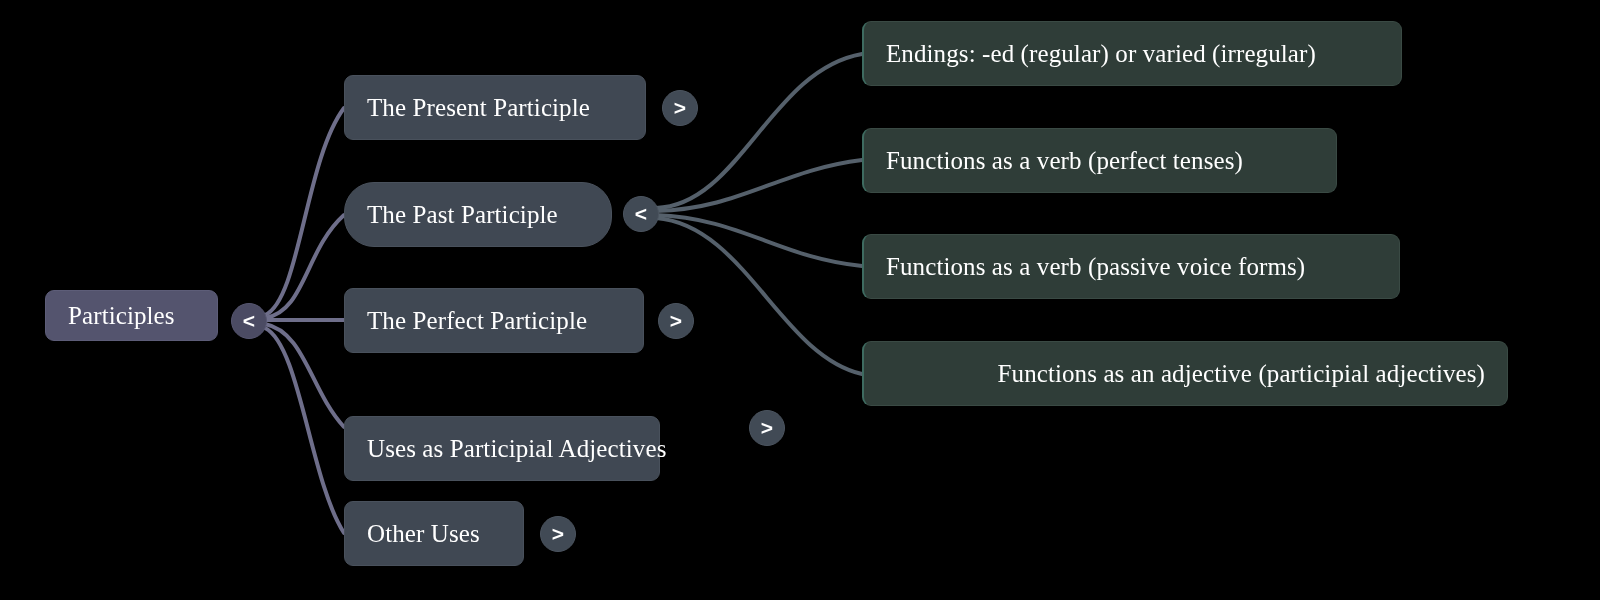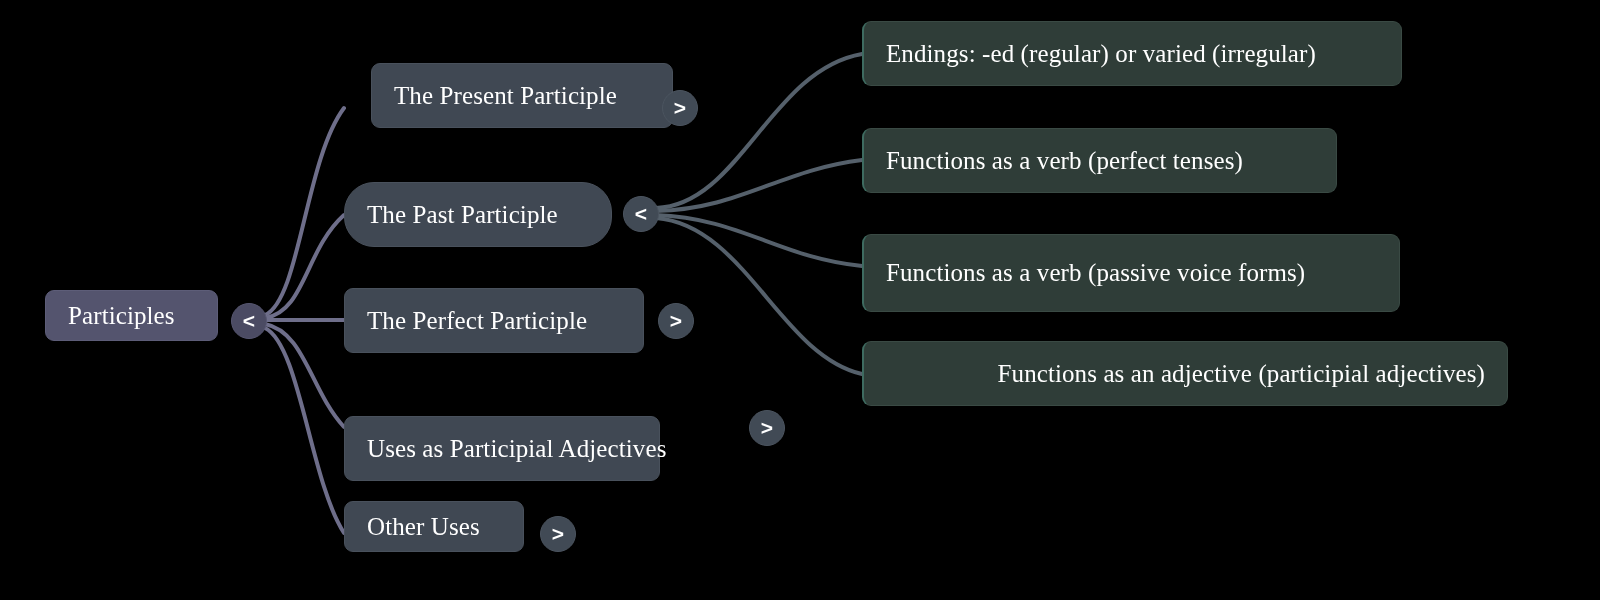--- a/index.html
+++ b/index.html
@@ -109,21 +109,21 @@
     </g>
   </svg>
 
   <div class="node node-root" style="left:45px; top:290px; width:173px; height:51px;">
     <span class="node-label">Participles</span>
   </div>
   <div class="toggle toggle-root" style="left:231px; top:303px;">
     <span>&lt;</span>
   </div>
 
-  <div class="node node-branch" style="left:344px; top:63px; width:302px; height:65px;margin-left:27px;">
+  <div class="node node-branch" style="left:344px; top:75px; width:302px; height:65px;">
     <span class="node-label">The Present Participle</span>
   </div>
   <div class="toggle toggle-branch" style="left:662px; top:90px;">
     <span>&gt;</span>
   </div>
 
   <div class="node node-branch" style="left:344px; top:182px; width:268px; height:65px;border-radius:30px;">
     <span class="node-label">The Past Participle</span>
   </div>
   <div class="toggle toggle-branch" style="left:623px; top:196px;">
@@ -137,36 +137,36 @@
     <span>&gt;</span>
   </div>
 
   <div class="node node-branch" style="left:344px; top:416px; width:316px; height:65px;">
     <span class="node-label">Uses as Participial Adjectives</span>
   </div>
   <div class="toggle toggle-branch" style="left:749px; top:410px;">
     <span>&gt;</span>
   </div>
 
-  <div class="node node-branch" style="left:344px; top:501px; width:180px; height:51px;">
+  <div class="node node-branch" style="left:344px; top:501px; width:180px; height:65px;">
     <span class="node-label">Other Uses</span>
   </div>
   <div class="toggle toggle-branch" style="left:540px; top:516px;">
     <span>&gt;</span>
   </div>
 
   <div class="node node-leaf" style="left:862px; top:21px; width:540px; height:65px;">
     <span class="node-label">Endings: -ed (regular) or varied (irregular)</span>
   </div>
 
   <div class="node node-leaf" style="left:862px; top:128px; width:475px; height:65px;">
     <span class="node-label">Functions as a verb (perfect tenses)</span>
   </div>
 
-  <div class="node node-leaf" style="left:862px; top:234px; width:538px; height:78px;">
+  <div class="node node-leaf" style="left:862px; top:234px; width:538px; height:65px;">
     <span class="node-label">Functions as a verb (passive voice forms)</span>
   </div>
 
   <div class="node node-leaf" style="left:862px; top:341px; width:646px; height:65px;justify-content:flex-end;">
     <span class="node-label">Functions as an adjective (participial adjectives)</span>
   </div>
 
 </div>
 
 </body></html>

